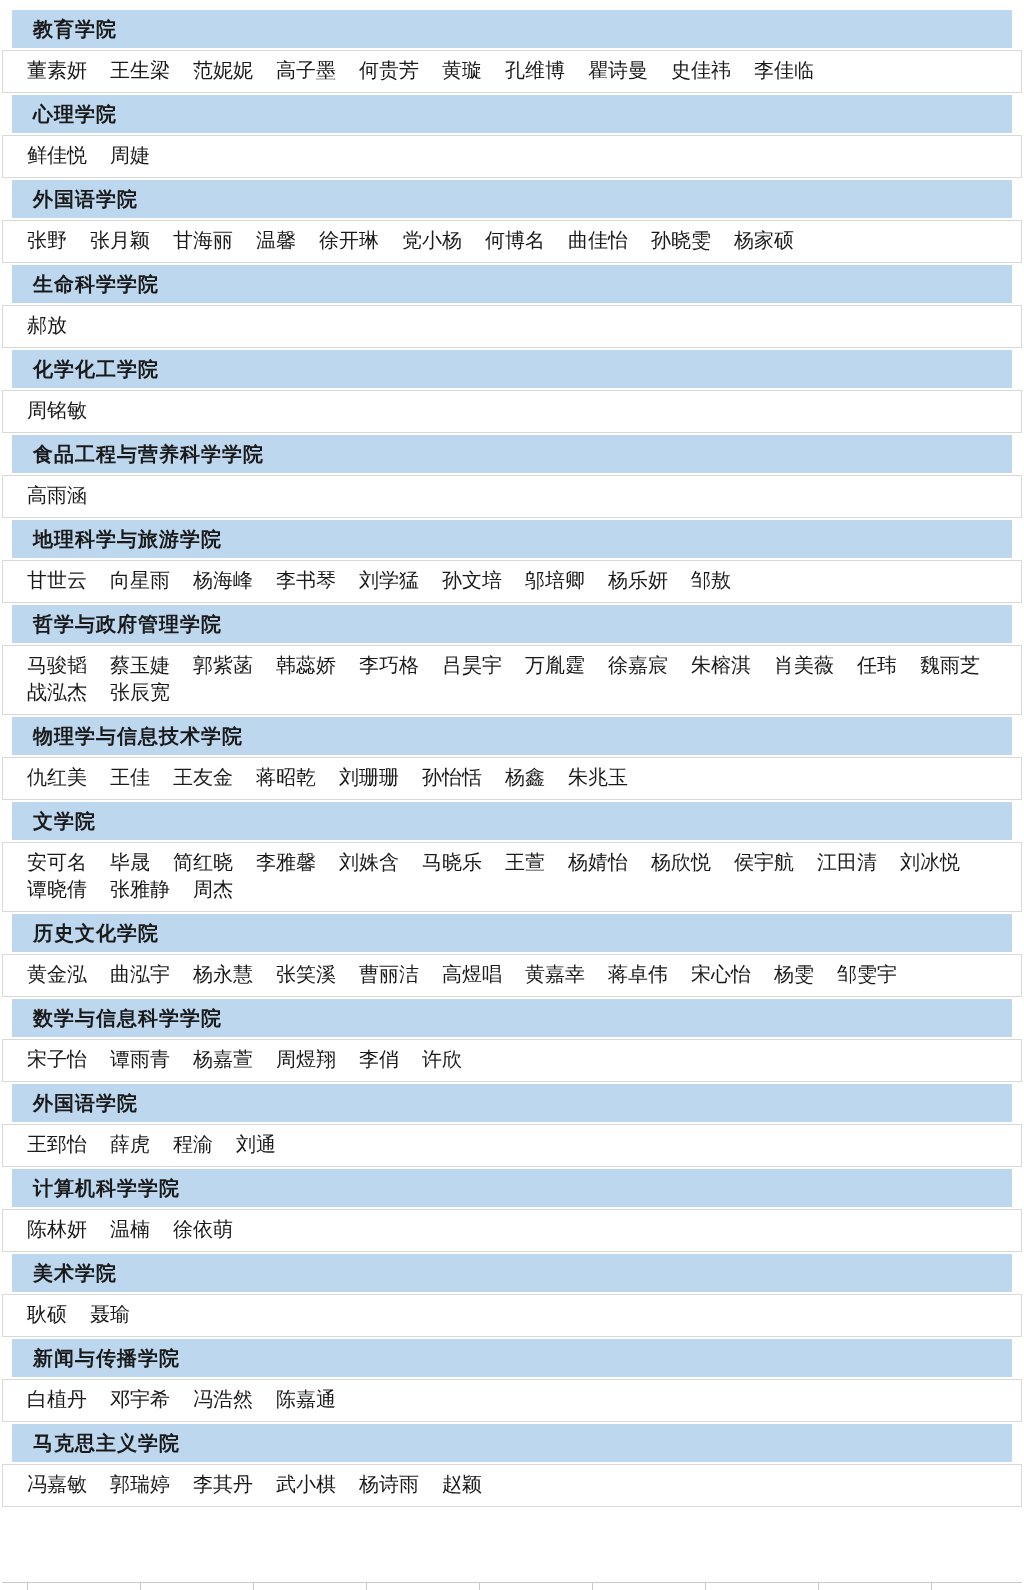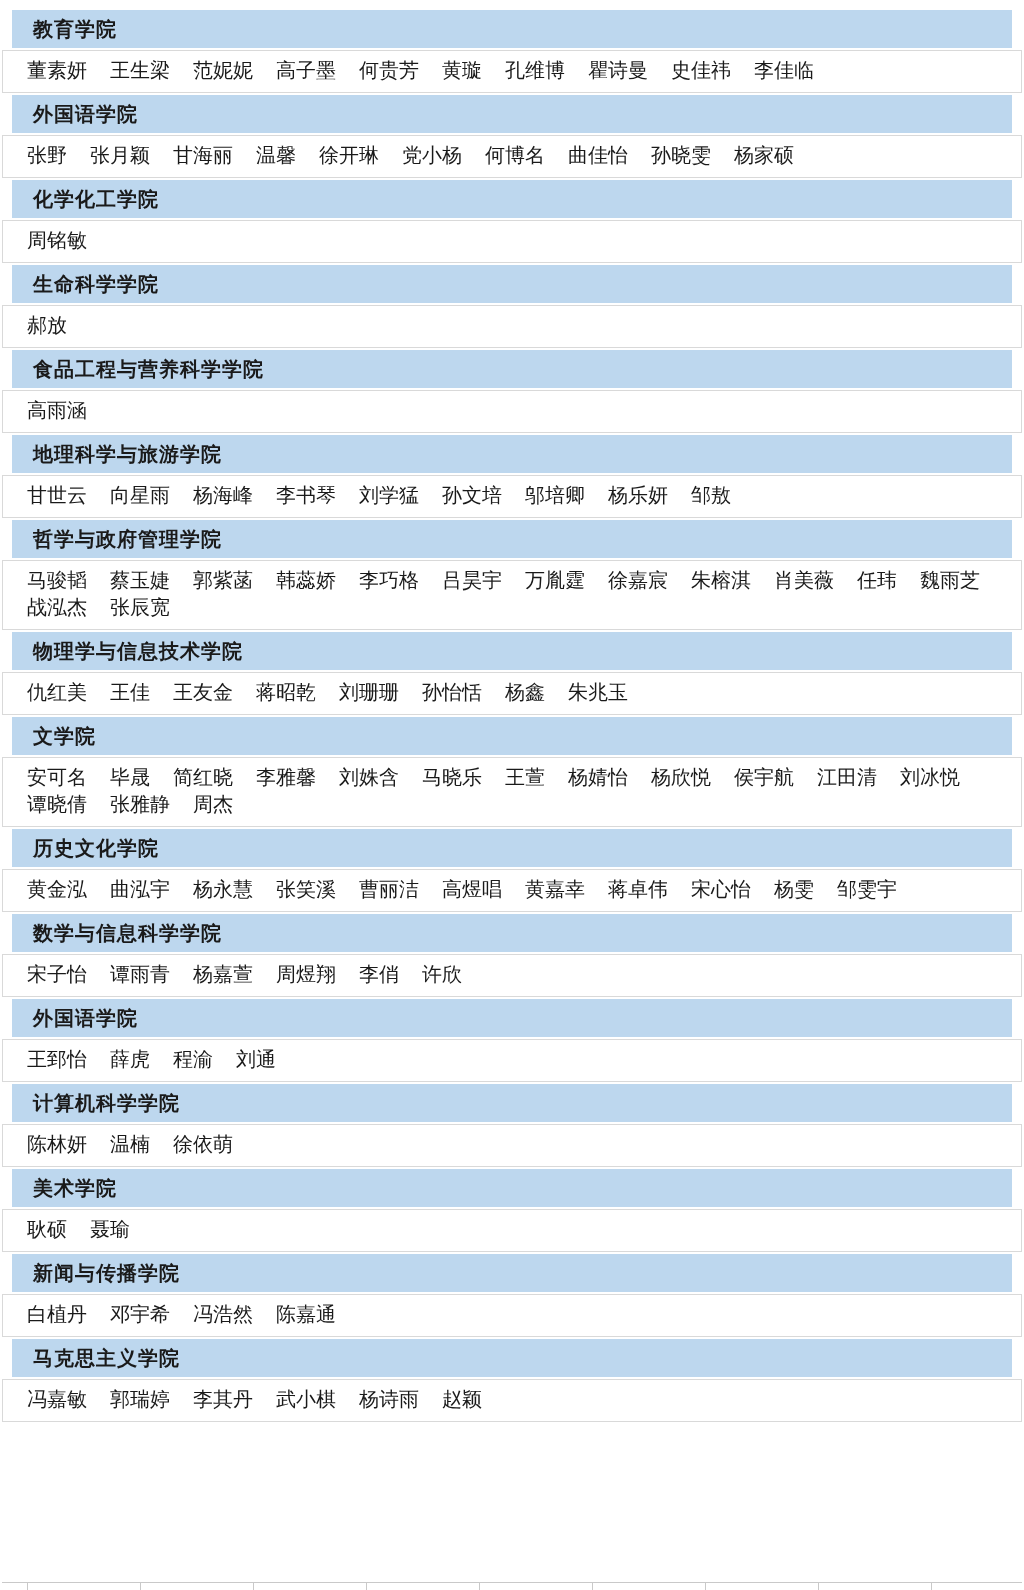--- a/index.html
+++ b/index.html
@@ -79,48 +79,55 @@
         <span class="name">高子墨</span>
         <span class="name">何贵芳</span>
         <span class="name">黄璇</span>
         <span class="name">孔维博</span>
         <span class="name">瞿诗曼</span>
         <span class="name">史佳祎</span>
         <span class="name">李佳临</span>
       </div>
   </section>
 
+  <section>
+    <div class="section-header">心理学院</div>
+    <div class="names-row">
+        <span class="name">鲜佳悦</span>
+        <span class="name">周婕</span>
+      </div>
+  </section>
 
   <section>
     <div class="section-header">外国语学院</div>
     <div class="names-row">
         <span class="name">张野</span>
         <span class="name">张月颖</span>
         <span class="name">甘海丽</span>
         <span class="name">温馨</span>
         <span class="name">徐开琳</span>
         <span class="name">党小杨</span>
         <span class="name">何博名</span>
         <span class="name">曲佳怡</span>
         <span class="name">孙晓雯</span>
         <span class="name">杨家硕</span>
       </div>
   </section>
 
   <section>
+    <div class="section-header">生命科学学院</div>
+    <div class="names-row">
+        <span class="name">郝放</span>
+      </div>
+  </section>
+
+  <section>
     <div class="section-header">化学化工学院</div>
     <div class="names-row">
         <span class="name">周铭敏</span>
-      </div>
-  </section>
-
-  <section>
-    <div class="section-header">生命科学学院</div>
-    <div class="names-row">
-        <span class="name">郝放</span>
       </div>
   </section>
 
   <section>
     <div class="section-header">食品工程与营养科学学院</div>
     <div class="names-row">
         <span class="name">高雨涵</span>
       </div>
   </section>
 

